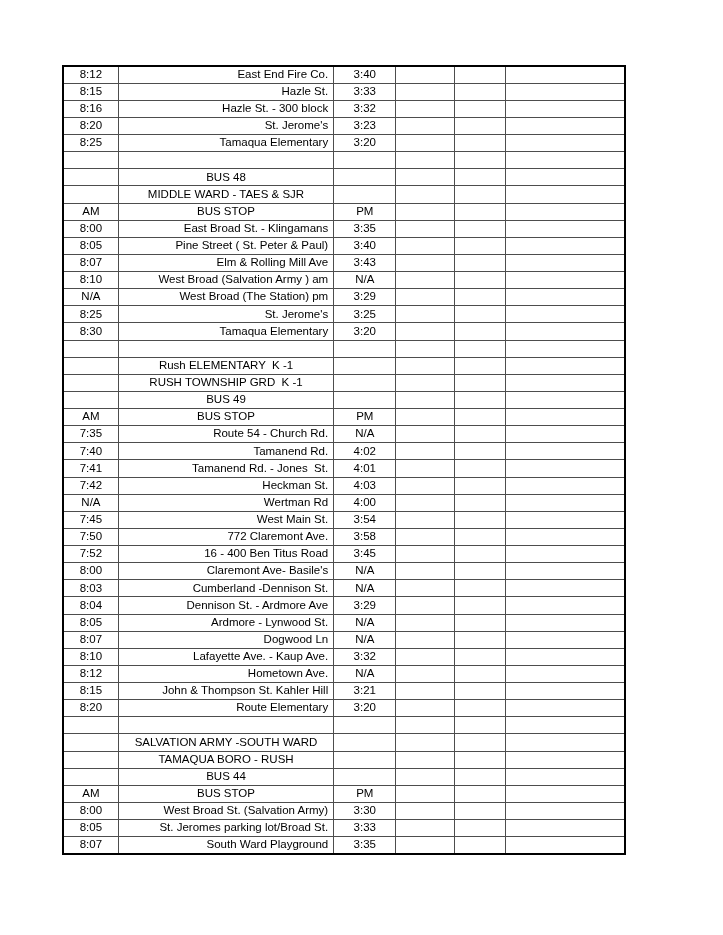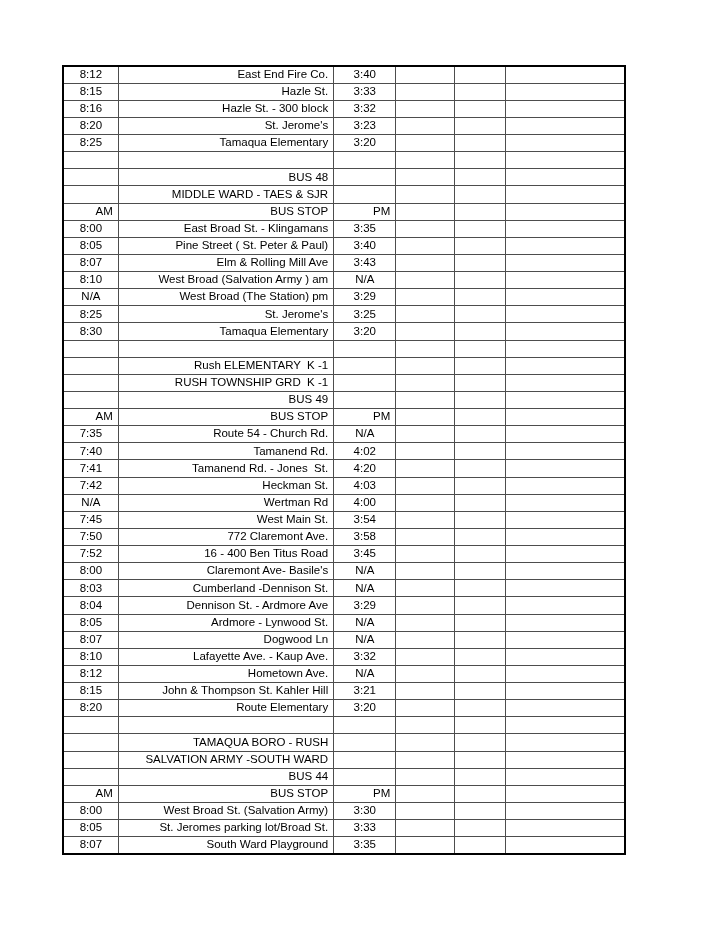--- a/index.html
+++ b/index.html
@@ -35,21 +35,21 @@
     padding: 0 5px;
     font-size: 11.5px;
     line-height: 1;
     color: #000000;
     vertical-align: middle;
     white-space: pre;
     overflow: hidden;
   }
   td.c-time   { text-align: center; padding: 0 2px; }
   td.c-stop   { text-align: right; }
-  td.c-center { text-align: right; margin-left: 13px; }
+  td.c-center { text-align: center; margin-left: 13px; }
   td.c-empty  { }
 </style>
 </head>
 <body>
 
 <div class="page">
   <table class="schedule">
     <colgroup>
       <col style="width:56px">
       <col style="width:216px">
@@ -239,21 +239,21 @@
           <td class="c-time">7:40</td>
           <td class="c-stop">Tamanend Rd.</td>
           <td class="c-time">4:02</td>
           <td class="c-empty"></td>
           <td class="c-empty"></td>
           <td class="c-empty"></td>
         </tr>
         <tr>
           <td class="c-time">7:41</td>
           <td class="c-stop">Tamanend Rd. - Jones  St.</td>
-          <td class="c-time">4:20</td>
+          <td class="c-time">4:01</td>
           <td class="c-empty"></td>
           <td class="c-empty"></td>
           <td class="c-empty"></td>
         </tr>
         <tr>
           <td class="c-time">7:42</td>
           <td class="c-stop">Heckman St.</td>
           <td class="c-time">4:03</td>
           <td class="c-empty"></td>
           <td class="c-empty"></td>
@@ -366,29 +366,29 @@
         <tr>
           <td class="c-empty"></td>
           <td class="c-empty"></td>
           <td class="c-empty"></td>
           <td class="c-empty"></td>
           <td class="c-empty"></td>
           <td class="c-empty"></td>
         </tr>
         <tr>
           <td class="c-empty"></td>
+          <td class="c-center">SALVATION ARMY -SOUTH WARD</td>
+          <td class="c-empty"></td>
+          <td class="c-empty"></td>
+          <td class="c-empty"></td>
+          <td class="c-empty"></td>
+        </tr>
+        <tr>
+          <td class="c-empty"></td>
           <td class="c-center">TAMAQUA BORO - RUSH</td>
-          <td class="c-empty"></td>
-          <td class="c-empty"></td>
-          <td class="c-empty"></td>
-          <td class="c-empty"></td>
-        </tr>
-        <tr>
-          <td class="c-empty"></td>
-          <td class="c-center">SALVATION ARMY -SOUTH WARD</td>
           <td class="c-empty"></td>
           <td class="c-empty"></td>
           <td class="c-empty"></td>
           <td class="c-empty"></td>
         </tr>
         <tr>
           <td class="c-empty"></td>
           <td class="c-center">BUS 44</td>
           <td class="c-empty"></td>
           <td class="c-empty"></td>

